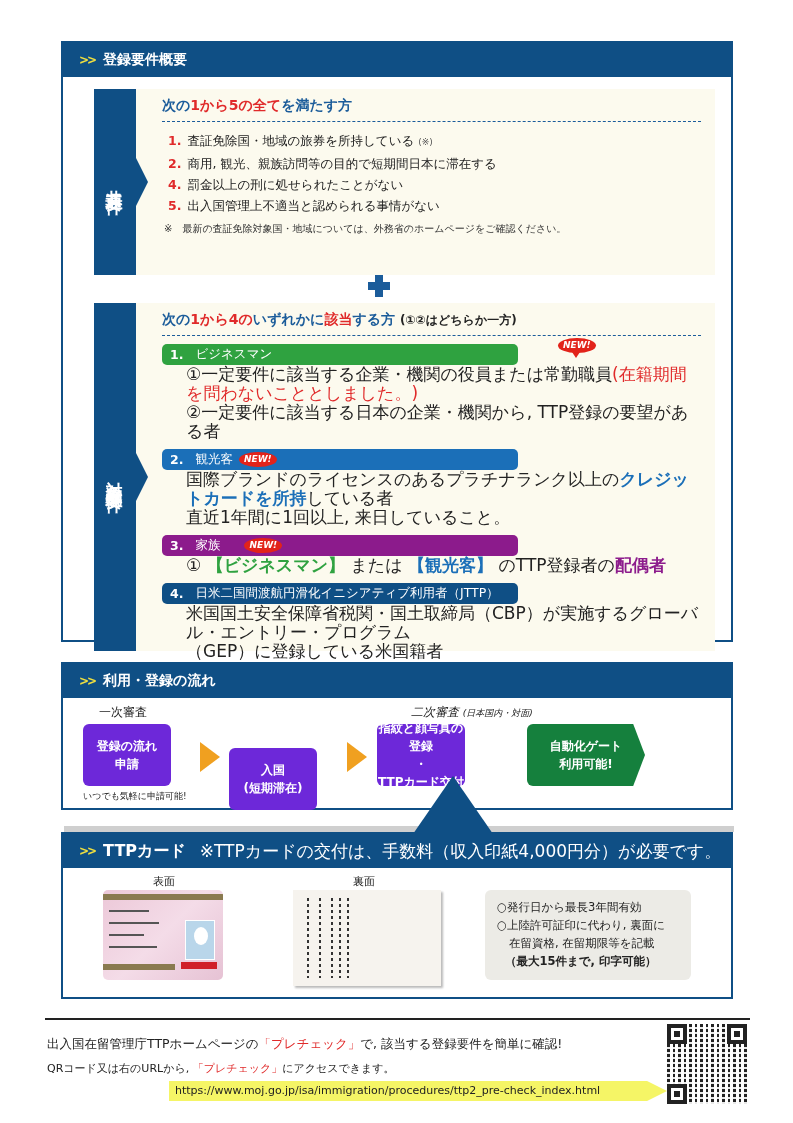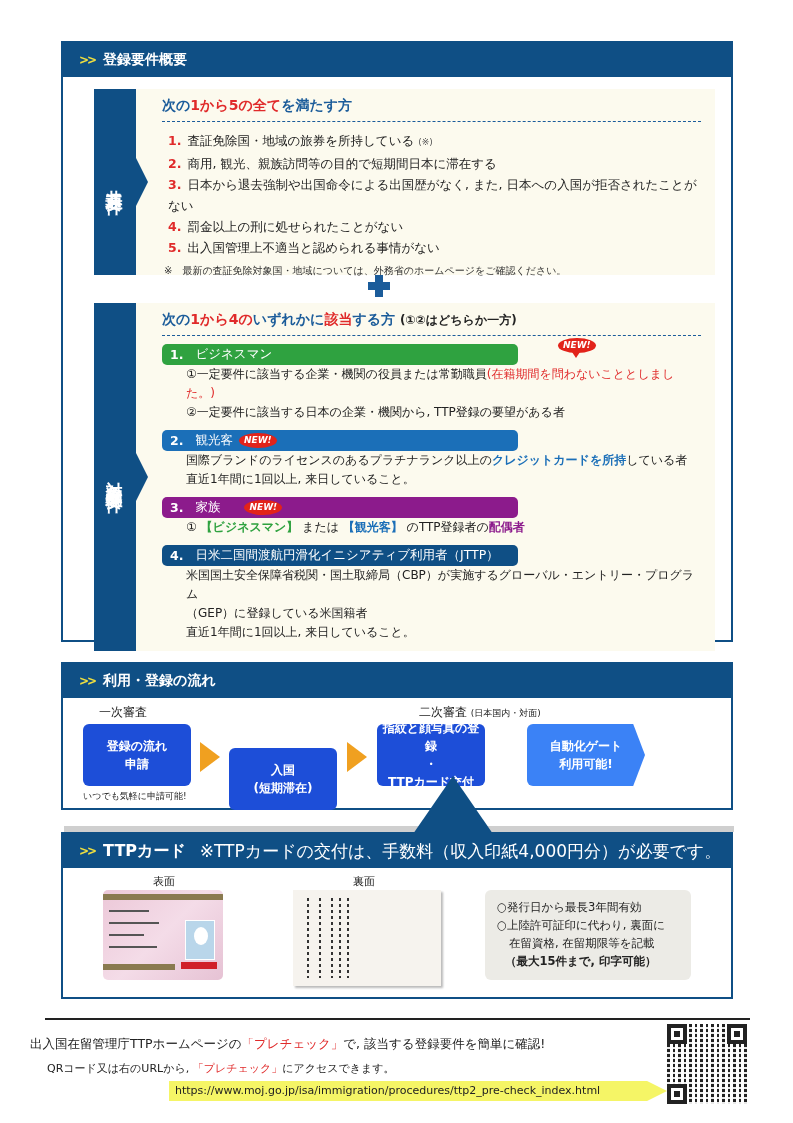--- a/index.html
+++ b/index.html
@@ -30,33 +30,33 @@
 
   .cat-bar { position: relative; height: 21px; border-radius: 5px; width: 356px; margin-top: 8px; color: #fff; font-size: 12.5px; display: flex; align-items: center; padding-left: 8px; }
   .cat-bar .cnum { font-weight: bold; margin-right: 12px; }
   .cat-green { background: #2fa240; }
   .cat-blue { background: #1b6fb8; }
   .cat-purple { background: #8c1b8c; }
   .cat-navy { background: #0f4f85; }
   .new-badge { display: inline-block; background: #e2231a; color: #fff; font-size: 9px; font-style: italic; font-weight: bold; border-radius: 50%; padding: 3px 5px; margin-left: 6px; line-height: 1; }
   .new-float { position: absolute; left: 390px; top: -6px; }
   .new-float::after { content: ""; position: absolute; left: 14px; bottom: -5px; border-top: 6px solid #e2231a; border-left: 4px solid transparent; border-right: 4px solid transparent; }
-  .cat-desc { font-size: 12px; line-height: 19px; padding-left: 24px; }
+  .cat-desc { font-size: 17px; line-height: 19px; padding-left: 24px; }
   .cat-desc .red { color: #e02a2a; }
   .cat-desc .blue { color: #1b6fb8; font-weight: bold; }
   .cat-desc .green { color: #2fa240; font-weight: bold; }
   .cat-desc .purple { color: #8c1b8c; font-weight: bold; }
 
   
   #sec2 { top: 662px; height: 148px; }
   .flow { position: relative; height: 112px; }
   .stage-label { position: absolute; font-size: 12px; top: 6px; }
   .stage-label .small { font-size: 9px; }
-  .flow-box { position: absolute; top: 26px; width: 108px; height: 62px; background: #1d4ed8; border-radius: 6px; color: #fff; font-weight: bold; font-size: 12px; text-align: center; display: flex; flex-direction: column; align-items: center; justify-content: center; line-height: 18px; }
-  .flow-box.orange { background: #3b82f6; border-radius: 6px 0 0 6px; clip-path: polygon(0 0, 90% 0, 100% 50%, 90% 100%, 0 100%); width: 118px; }
+  .flow-box { position: absolute; top: 26px; width: 88px; height: 62px; background: #6d28d9; border-radius: 6px; color: #fff; font-weight: bold; font-size: 12px; text-align: center; display: flex; flex-direction: column; align-items: center; justify-content: center; line-height: 18px; }
+  .flow-box.orange { background: #15803d; border-radius: 6px 0 0 6px; clip-path: polygon(0 0, 90% 0, 100% 50%, 90% 100%, 0 100%); width: 118px; }
   .flow-arrow { position: absolute; top: 44px; border-left: 20px solid #f0a020; border-top: 15px solid transparent; border-bottom: 15px solid transparent; }
   .flow-note { position: absolute; left: 20px; top: 92px; font-size: 9px; }
   .pointer { position: absolute; left: 413px; top: 776px; width: 0; height: 0; border-left: 40px solid transparent; border-right: 40px solid transparent; border-bottom: 58px solid #0f4f85; z-index: 3; }
   .shadow-bar { position: absolute; left: 64px; top: 826px; width: 670px; height: 6px; background: #cfcfcf; z-index: 1; }
 
   
   #sec3 { top: 832px; height: 167px; z-index: 2; }
   .panel-head .sub { font-weight: normal; font-size: 17px; margin-left: 14px; }
   .card-area { position: relative; height: 131px; }
   .card-label { position: absolute; top: 6px; font-size: 11px; }
@@ -65,21 +65,21 @@
   .card-front .photo { position: absolute; right: 8px; top: 30px; width: 30px; height: 40px; background: #b9d6ea; border: 1px solid #fff; }
   .card-front .photo::after { content: ""; position: absolute; left: 8px; top: 6px; width: 14px; height: 18px; background: #fff; border-radius: 50%; }
   .card-front .sample { position: absolute; right: 6px; top: 72px; width: 36px; height: 7px; background: #d0202a; }
   .card-front .line { position: absolute; left: 6px; height: 2px; background: #555; }
   .card-back { position: absolute; left: 230px; top: 22px; width: 148px; height: 96px; background: #f6f3ee; box-shadow: 2px 2px 2px #bbb; }
   .card-back .col { position: absolute; top: 8px; width: 2px; height: 80px; background: repeating-linear-gradient(#333 0 3px, transparent 3px 6px); }
   .info-box { position: absolute; left: 422px; top: 22px; width: 206px; height: 90px; background: #ecebe6; border-radius: 6px; font-size: 11.5px; line-height: 18px; padding: 8px 12px; }
 
   
   .footer-line { position: absolute; left: 45px; top: 1018px; width: 705px; height: 2px; background: #222; }
-  .footer-text1 { position: absolute; left: 30px; top: 1036px; font-size: 12.5px; }
+  .footer-text1 { position: absolute; left: 47px; top: 1036px; font-size: 12.5px; }
   .footer-text2 { position: absolute; left: 47px; top: 1061px; font-size: 11px; }
   .footer .red { color: #e02a2a; }
   .url-arrow { position: absolute; left: 169px; top: 1081px; height: 20px; width: 498px; background: #f5f566; clip-path: polygon(0 0, 96% 0, 100% 50%, 96% 100%, 0 100%); font-size: 11px; padding-left: 6px; line-height: 20px; color: #222; }
   .qr { position: absolute; left: 667px; top: 1024px; width: 80px; height: 80px; background:
       repeating-linear-gradient(90deg, #222 0 3px, #fff 3px 6px, #222 6px 8px, #fff 8px 11px),
       #fff; }
   .qr::before { content: ""; position: absolute; inset: 0; background: repeating-linear-gradient(0deg, rgba(255,255,255,0.9) 0 2px, transparent 2px 5px); }
   .qr .finder { position: absolute; width: 20px; height: 20px; border: 4px solid #222; background: #fff; z-index: 2; }
   .qr .finder::after { content: ""; position: absolute; left: 3px; top: 3px; width: 6px; height: 6px; background: #222; }
 </style>
@@ -94,21 +94,20 @@
 
   <div class="req-block" style="top:46px;height:186px;">
     <div class="side-tab">共通要件</div>
     <div class="block-content">
       <div class="block-title">
         <span>次の</span><span class="red">1から5の全て</span><span>を満たす方</span>
       </div>
       <ul class="num-list">
         <li><span class="n">1.</span><span>査証免除国・地域の旅券を所持している</span> <span class="small">(※)</span></li>
         <li><span class="n">2.</span><span>商用, 観光、親族訪問等の目的で短期間日本に滞在する</span></li>
-        <li><span class="n">3.</span><span>日本から退去強制や出国命令による出国歴がなく, また, 日本への入国が拒否されたことがない</span></li>
         <li><span class="n">4.</span><span>罰金以上の刑に処せられたことがない</span></li>
         <li><span class="n">5.</span><span>出入国管理上不適当と認められる事情がない</span></li>
       </ul>
       <div class="note">※　最新の査証免除対象国・地域については、外務省のホームページをご確認ください。</div>
     </div>
   </div>
 
   <div class="plus"></div>
 
   <div class="req-block" style="top:260px;height:348px;">
@@ -160,21 +159,21 @@
   </div>
 </div>
 
 <div class="panel" id="sec2">
   <div class="panel-head">
     <span class="chev">&gt;&gt;</span>
     <span>利用・登録の流れ</span>
   </div>
   <div class="flow">
     <div class="stage-label" style="left:36px;">一次審査</div>
-    <div class="stage-label" style="left:356px;"><span>二次審査</span> <span class="small">(日本国内・対面)</span></div>
+    <div class="stage-label" style="left:348px;font-style:italic;"><span>二次審査</span> <span class="small">(日本国内・対面)</span></div>
 
     <div class="flow-box" style="left:20px;">
       <span>登録の流れ</span>
       <span>申請</span>
     </div>
     <div class="flow-arrow" style="left:137px;"></div>
     <div class="flow-box" style="left:166px;margin-top:24px;">
       <span>入国</span>
       <span>(短期滞在)</span>
     </div>

